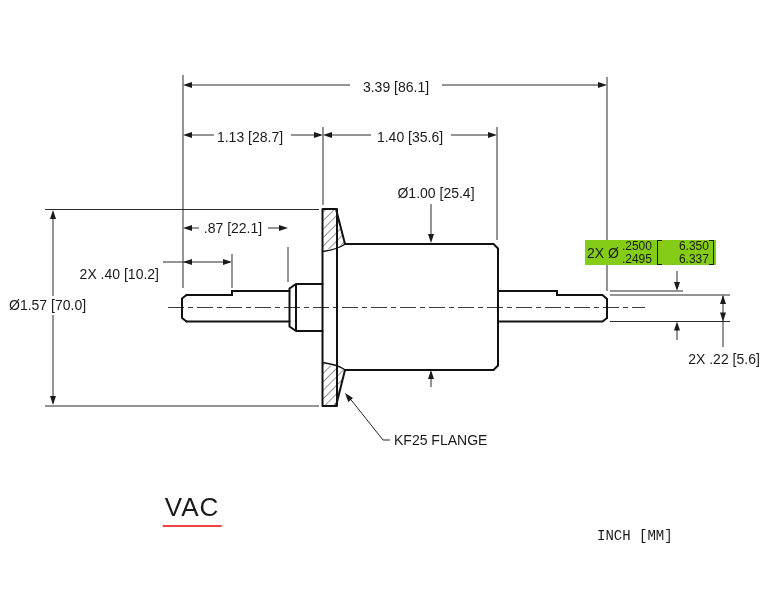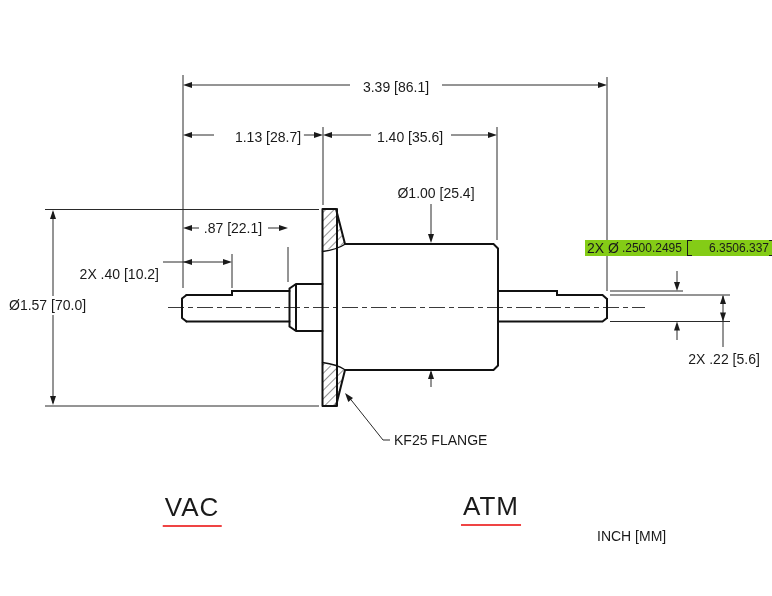--- a/index.html
+++ b/index.html
@@ -11,21 +11,21 @@
   .dim{
     position:absolute;font-size:14px;line-height:15px;white-space:nowrap;
     background:#ffffff;padding:0 3px;
   }
   .ctr{transform:translateX(-50%);}
   .rt{transform:translateX(-100%);margin-top:12px;}
   .tol-group{
     position:absolute;display:flex;align-items:center;background:#84cc16;
     font-size:14px;white-space:nowrap;padding:0 2px;
   }
-  .stack{display:flex;font-size:12px;line-height:12.5px;margin-left:3px;}
+  .stack{display:flex;flex-direction:column;font-size:12px;line-height:12.5px;margin-left:3px;}
   .brk{align-self:stretch;width:4px;}
   .brk-l{border:1.4px solid #1a1a1a;border-right:none;margin-left:5px;}
   .brk-r{border:1.4px solid #1a1a1a;border-left:none;}
   .view-title{
     position:absolute;font-size:26px;letter-spacing:1px;
     border-bottom:2px solid #ef4444;padding:0 2px 2px;transform:translateX(-50%);
   }
   .units{position:absolute;font-size:14px;white-space:nowrap;}
 </style>
 </head>
@@ -119,21 +119,21 @@
       <path d="M345,244 H493.5 L498,248.5 V365.5 L493.5,370 H345"></path>
 
       <path d="M498,291 H557 V295 H602.5 L607,299"></path>
       <path d="M498,321.5 H602.5 L607,318"></path>
       <path d="M607,299 V318"></path>
     </g>
   </svg>
 
   <div class="dim ctr" style="left:396px;top:80px;">3.39 [86.1]</div>
 
-  <div class="dim ctr" style="left:268px;top:130px;">1.13 [28.7]</div>
+  <div class="dim ctr" style="left:250px;top:130px;">1.13 [28.7]</div>
 
   <div class="dim ctr" style="left:410px;top:130px;">1.40 [35.6]</div>
 
   <div class="dim ctr" style="left:233px;top:221px;">.87 [22.1]</div>
 
   <div class="dim rt" style="left:162px;top:255px;">2X .40 [10.2]</div>
 
   <div class="dim" style="left:6px;top:298px;">Ø1.57 [70.0]</div>
 
   <div class="dim ctr" style="left:428px;top:186px;margin-left:8px;">Ø1.00 [25.4]</div>
@@ -151,17 +151,16 @@
     </div>
     <span class="brk brk-r"></span>
   </div>
 
   <div class="dim ctr" style="left:724px;top:352px;">2X .22 [5.6]</div>
 
   <div class="dim" style="left:391px;top:433px;">KF25 FLANGE</div>
 
   <div class="view-title" style="left:192px;top:492px;">VAC</div>
 
-  <div class="view-title" style="left:491px;top:491px;">ATM</div>
 
-  <div class="units" style="left:597px;top:528px;">INCH [MM]</div>
+  <div class="units" style="left:597px;top:528px;font-family:Liberation Mono, monospace;">INCH [MM]</div>
 
 </div>
 
 </body></html>

